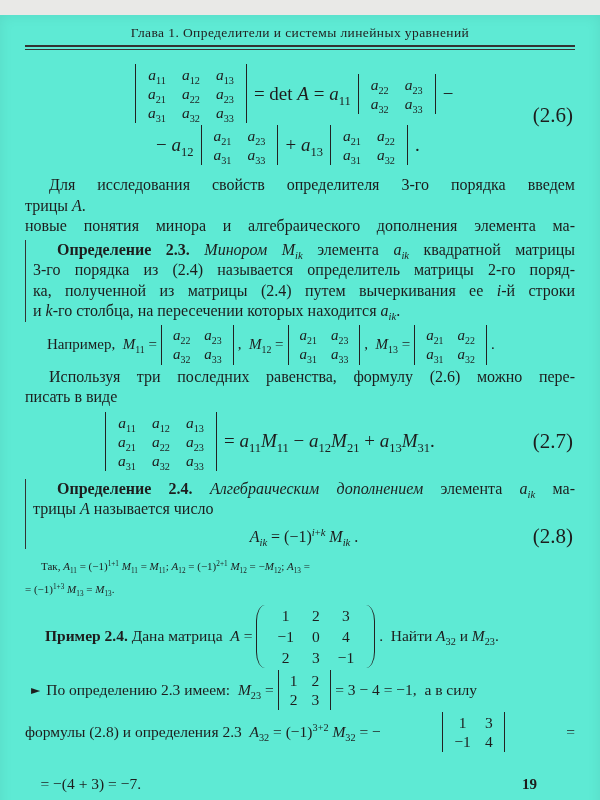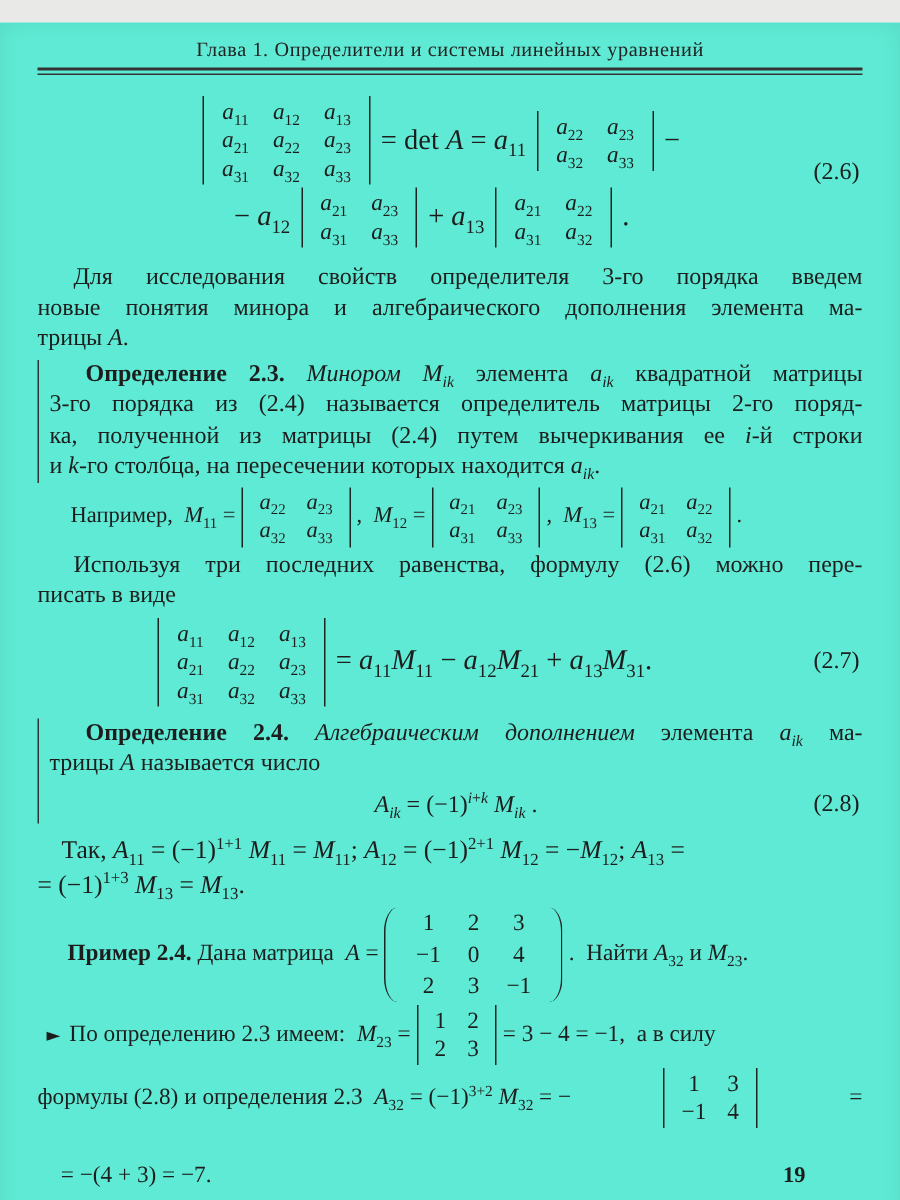--- a/index.html
+++ b/index.html
@@ -18,38 +18,38 @@
   sup{vertical-align:0.55em;}
   .mtable{display:inline-table;}
   .mrow{display:table-row;}
   .mcell{display:table-cell;text-align:center;padding:1px 8px;line-height:17px;font-size:15.5px;}
   .det{display:inline-block;border-left:1.3px solid #222;border-right:1.3px solid #222;padding:1px 4px;margin:0 4px;vertical-align:middle;}
   .pmat{display:inline-flex;align-items:stretch;margin:0 4px;vertical-align:middle;}
   .pmat .mcell{line-height:19px;padding:1px 9px;}
   .paren{width:9px;}
   .paren.l{border-left:1.7px solid #222;border-top-left-radius:9px 16px;border-bottom-left-radius:9px 16px;margin-right:2px;}
   .paren.r{border-right:1.7px solid #222;border-top-right-radius:9px 16px;border-bottom-right-radius:9px 16px;margin-left:2px;}
-  .eqnum{position:absolute;right:2px;top:50%;transform:translateY(-50%);font-size:16px;}
+  .eqnum{position:absolute;right:2px;top:50%;transform:translateY(-50%);font-size:21px;}
   .eq26{position:relative;margin-top:14px;}
   .eq26 .eqline{display:flex;align-items:center;}
   .eq26 .l1{margin-left:106px;}
   .eq26 .l2{margin-left:128px;margin-top:2px;}
   .mx{padding:0 3px;white-space:pre;font-size:19px;}
   .para{margin-top:10px;}
   .line{line-height:20.5px;}
   .j{text-align:justify;text-align-last:justify;}
   .ind{text-indent:24px;}
   .ind-sm{text-indent:16px;}
   .defblock{border-left:1.7px solid #333;padding-left:7px;margin-top:3px;}
   .flexline{display:flex;align-items:center;white-space:pre;}
   .minors{margin-top:3px;margin-left:22px;font-size:15px;}
   .minors .mcell{padding:1px 7px;font-size:15px;}
   .eq27{position:relative;display:flex;align-items:center;margin-top:4px;margin-left:76px;}
   .eq28line{position:relative;text-align:center;margin-top:4px;line-height:25px;}
-  .tak{margin-top:6px;font-size:17px;}
+  .tak{margin-top:6px;font-size:11px;}
   .tak .line{line-height:23px;white-space:nowrap;}
   .example{margin-top:4px;margin-left:20px;font-size:15.5px;}
   .sol{margin-top:2px;font-size:15.5px;}
   .sol .mcell{padding:1px 7px;}
   .sol2{justify-content:space-between;}
   .sol3{margin-top:2px;font-size:15.5px;line-height:20px;white-space:pre;}
   .tri{font-family:"DejaVu Sans","Liberation Sans",sans-serif;font-size:12px;padding:0 6px 0 6px;}
   .tri.end{font-size:13px;}
   .pagenum{position:absolute;right:63px;bottom:22px;font-weight:bold;font-size:15px;}
 </style>
@@ -103,22 +103,22 @@
               <span class="mcell"><i>a</i><sub>31</sub></span>
               <span class="mcell"><i>a</i><sub>32</sub></span>
             </span></span></span>
       <span class="mx">.</span>
     </div>
     <span class="eqnum">(2.6)</span>
   </div>
 
   <div class="para">
     <div class="line j ind">Для исследования свойств определителя 3-го порядка введем</div>
+    <div class="line">трицы <i>A</i>.</div>
     <div class="line j">новые понятия минора и алгебраического дополнения элемента ма-</div>
-    <div class="line">трицы <i>A</i>.</div>
   </div>
 
   <div class="defblock">
     <div class="line j ind"><b>Определение 2.3.</b> <i>Минором M</i><sub><i>ik</i></sub> элемента <i>a</i><sub><i>ik</i></sub> квадратной матрицы</div>
     <div class="line j">3-го порядка из (2.4) называется определитель матрицы 2-го поряд-</div>
     <div class="line j">ка, полученной из матрицы (2.4) путем вычеркивания ее <i>i</i>-й строки</div>
     <div class="line">и <i>k</i>-го столбца, на пересечении которых находится <i>a</i><sub><i>ik</i></sub>.</div>
   </div>
 
   <div class="flexline minors">

